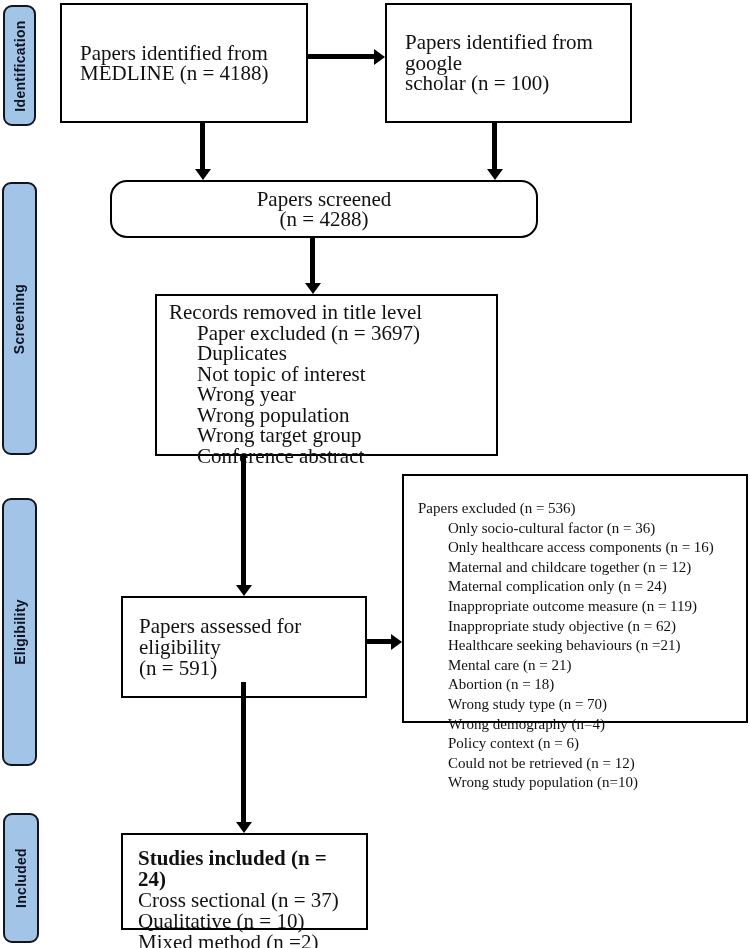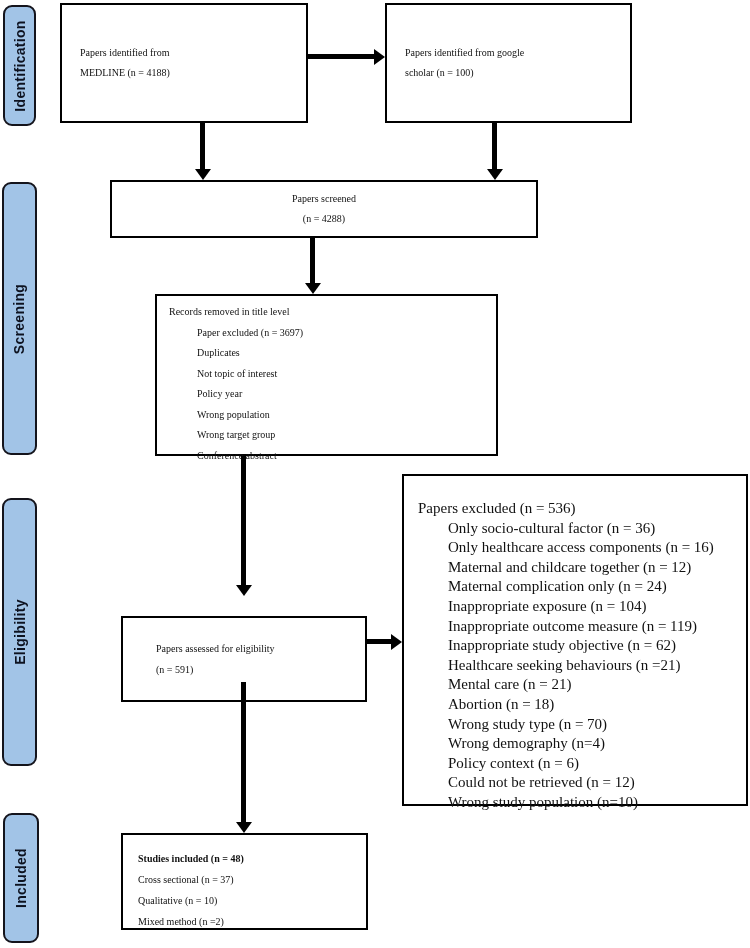--- a/index.html
+++ b/index.html
@@ -28,25 +28,25 @@
     font-size:14px;
     letter-spacing:.3px;
     color:#0d1220;
   }
   
   .fbox{
     position:absolute;
     background:#ffffff;
     border:2px solid #000;
     box-sizing:border-box;
-    font-size:10px;
+    font-size:21px;
     line-height:20.5px;
   }
   .vcenter{display:flex;flex-direction:column;justify-content:center;}
-  .center-text{text-align:center;}
+  .center-text{text-align:center;border-radius:17px;}
   .pad-left{padding-left:18px;padding-right:10px;}
   .list-box{padding:6px 0 0 12px;}
   .excl-box{padding:23px 8px 0 14px;font-size:15px;line-height:19.6px;}
   .incl-box{padding:13px 8px 0 15px;line-height:21px;}
   .bold{font-weight:bold;}
   .indent > div{padding-left:28px;}
   .indent-lg > div{padding-left:30px;}
   
   .arrow-v{position:absolute;width:5px;background:#000;}
   .arrow-v::after{
@@ -95,55 +95,54 @@
       <div>Papers screened</div>
       <div>(n = 4288)</div>
     </div>
 
   <div class="fbox list-box" style="left:155px;top:294px;width:343px;height:162px;">
     <div>Records removed in title level</div>
     <div class="indent">
         <div>Paper excluded (n = 3697)</div>
         <div>Duplicates</div>
         <div>Not topic of interest</div>
-        <div>Policy year</div>
+        <div>Wrong year</div>
         <div>Wrong population</div>
         <div>Wrong target group</div>
         <div>Conference abstract</div>
       </div>
   </div>
 
-  <div class="fbox vcenter" style="left:121px;top:596px;width:246px;height:86px;padding-left:33px;line-height:21px;margin-top:20px;">
+  <div class="fbox vcenter" style="left:121px;top:596px;width:246px;height:102px;padding-left:16px;line-height:21px;">
       <div>Papers assessed for eligibility</div>
       <div>(n = 591)</div>
     </div>
 
-  <div class="fbox excl-box" style="left:402px;top:474px;width:346px;height:332px;">
+  <div class="fbox excl-box" style="left:402px;top:474px;width:346px;height:249px;">
     <div>Papers excluded (n = 536)</div>
     <div class="indent-lg">
         <div>Only socio-cultural factor (n = 36)</div>
         <div>Only healthcare access components (n = 16)</div>
         <div>Maternal and childcare together (n = 12)</div>
         <div>Maternal complication only (n = 24)</div>
-        <div>Inappropriate exposure (n = 104)</div>
         <div>Inappropriate outcome measure (n = 119)</div>
         <div>Inappropriate study objective (n = 62)</div>
         <div>Healthcare seeking behaviours (n =21)</div>
         <div>Mental care (n = 21)</div>
         <div>Abortion (n = 18)</div>
         <div>Wrong study type (n = 70)</div>
         <div>Wrong demography (n=4)</div>
         <div>Policy context (n = 6)</div>
         <div>Could not be retrieved  (n = 12)</div>
         <div>Wrong study population (n=10)</div>
       </div>
   </div>
 
   <div class="fbox incl-box" style="left:121px;top:833px;width:247px;height:97px;">
-    <div class="bold">Studies included (n = 48)</div>
+    <div class="bold">Studies included (n = 24)</div>
     <div>
         <div>Cross sectional (n = 37)</div>
         <div>Qualitative (n = 10)</div>
         <div>Mixed method (n =2)</div>
       </div>
   </div>
 
   <div class="arrow-h" style="left:308px;top:54px;width:66px;"></div>
   <div class="arrow-v" style="left:200px;top:123px;height:46px;"></div>
   <div class="arrow-v" style="left:492px;top:123px;height:46px;"></div>

